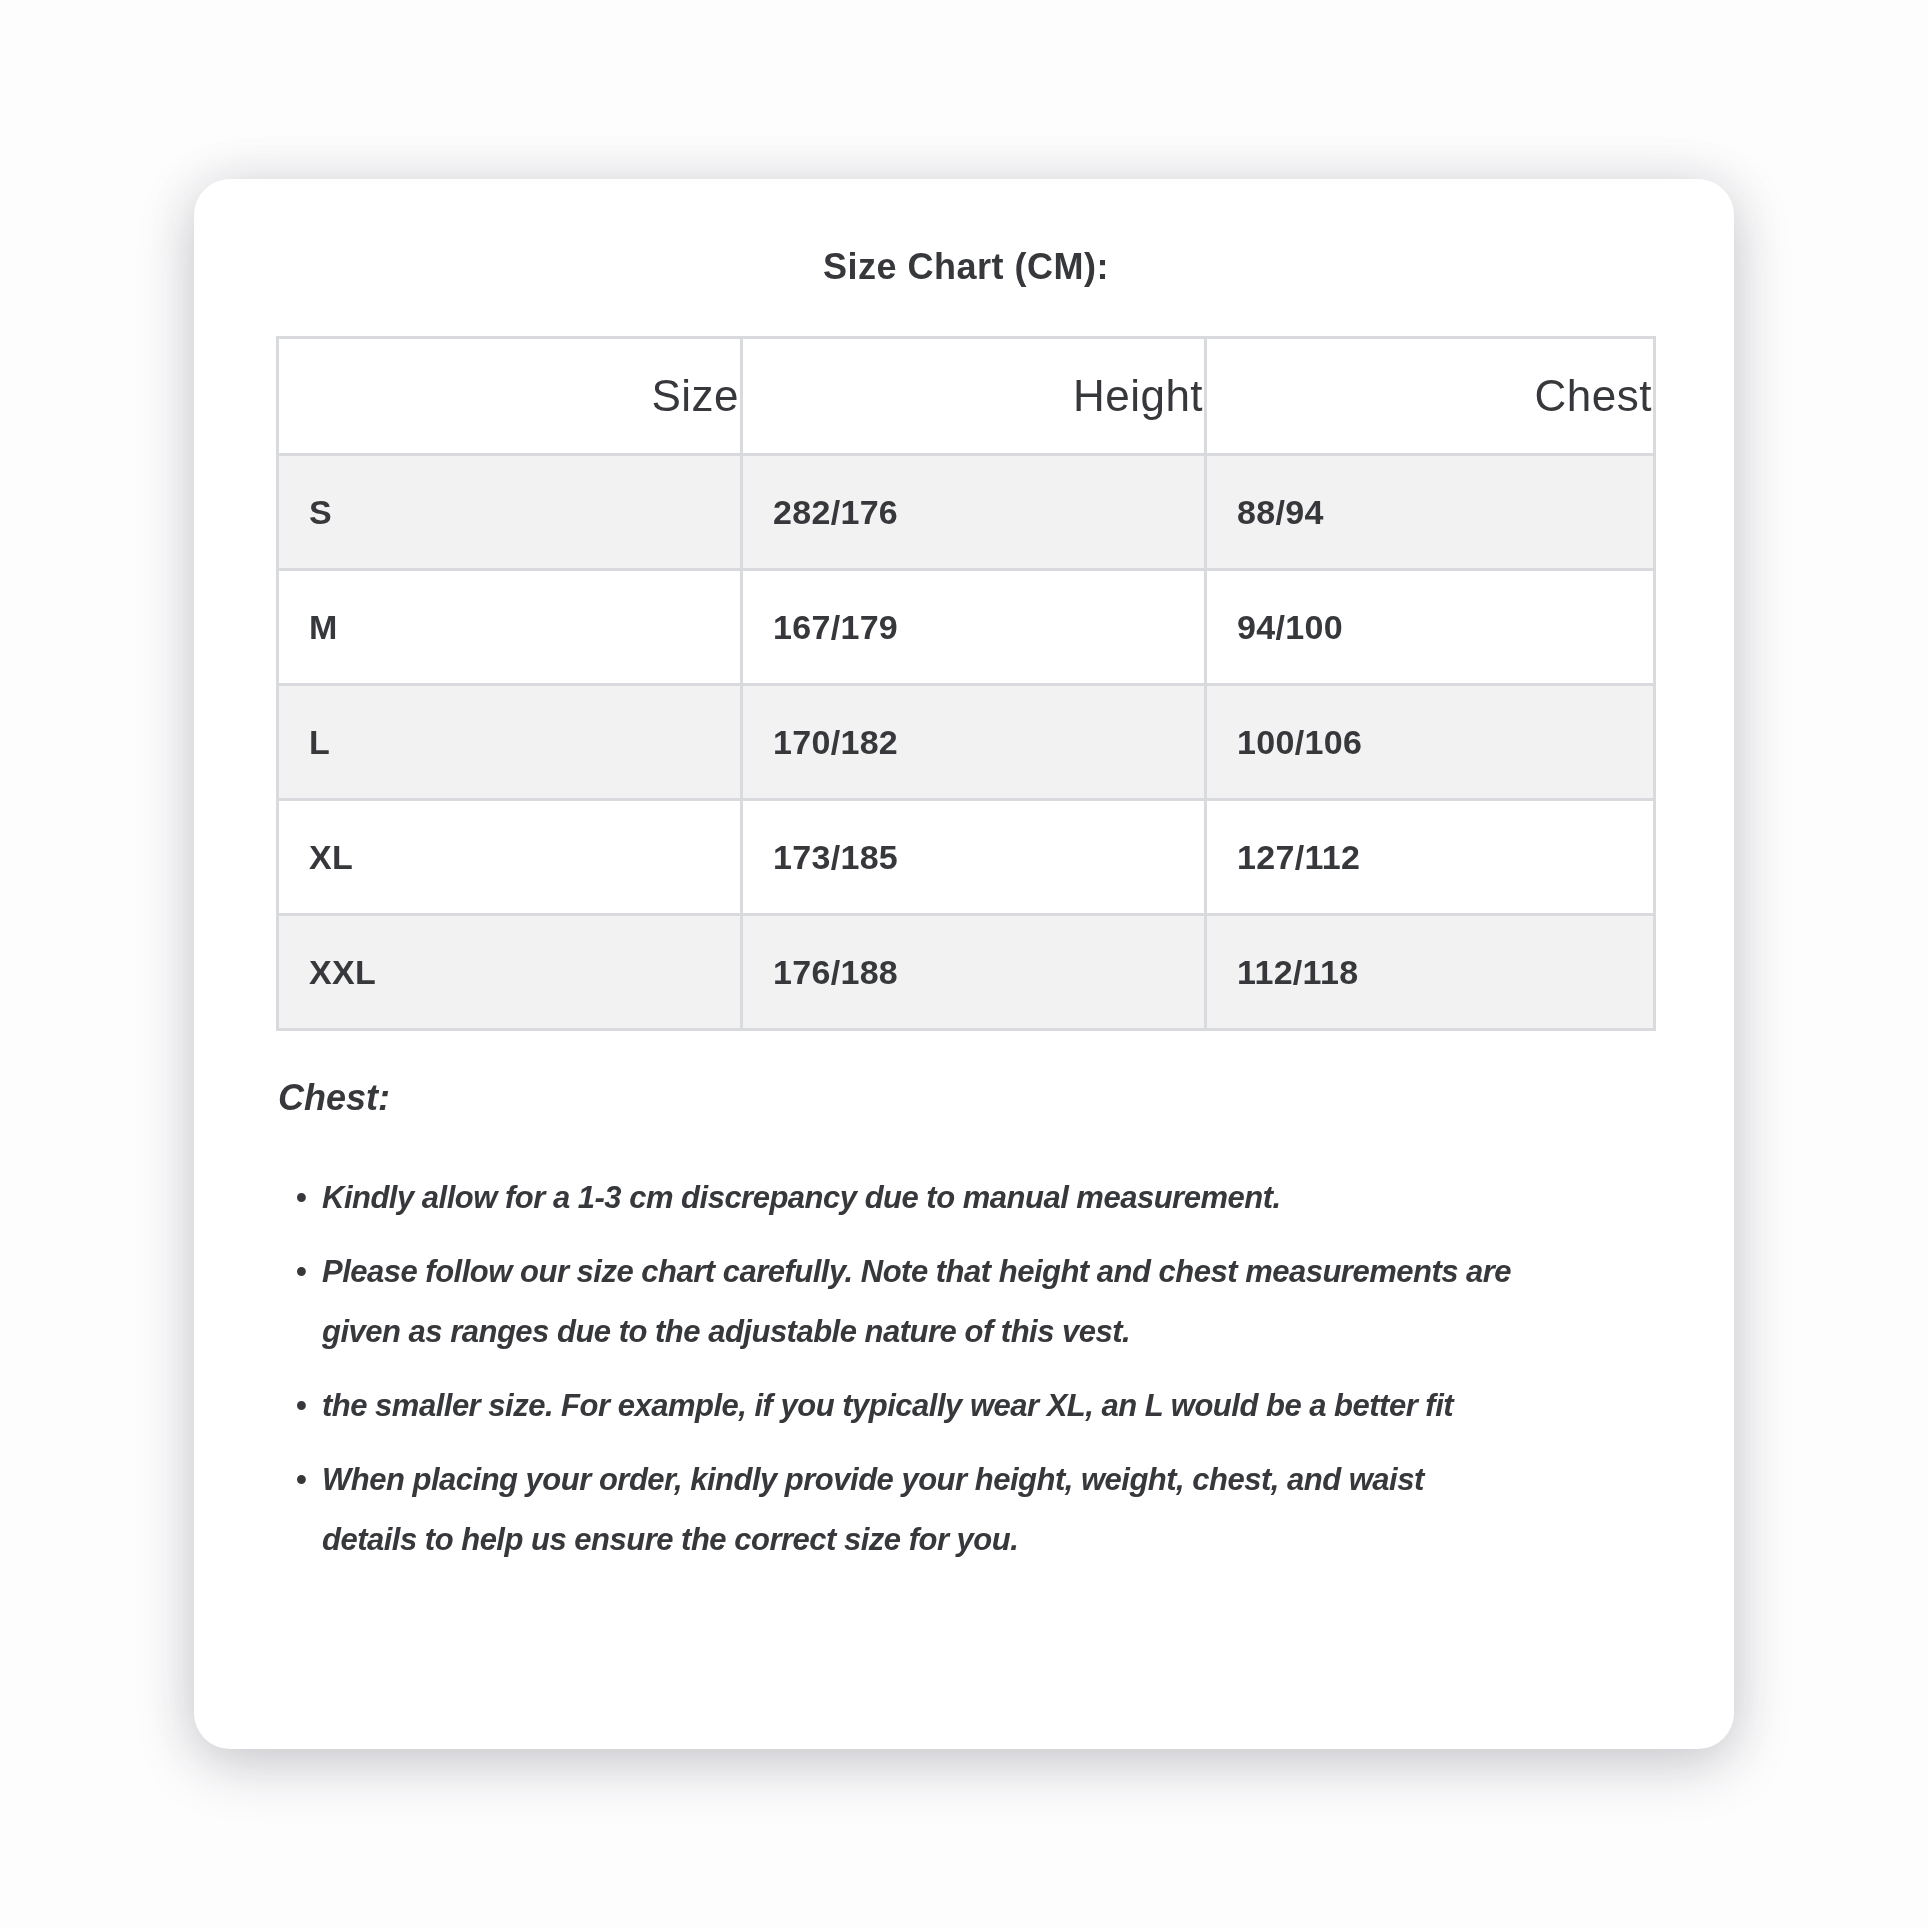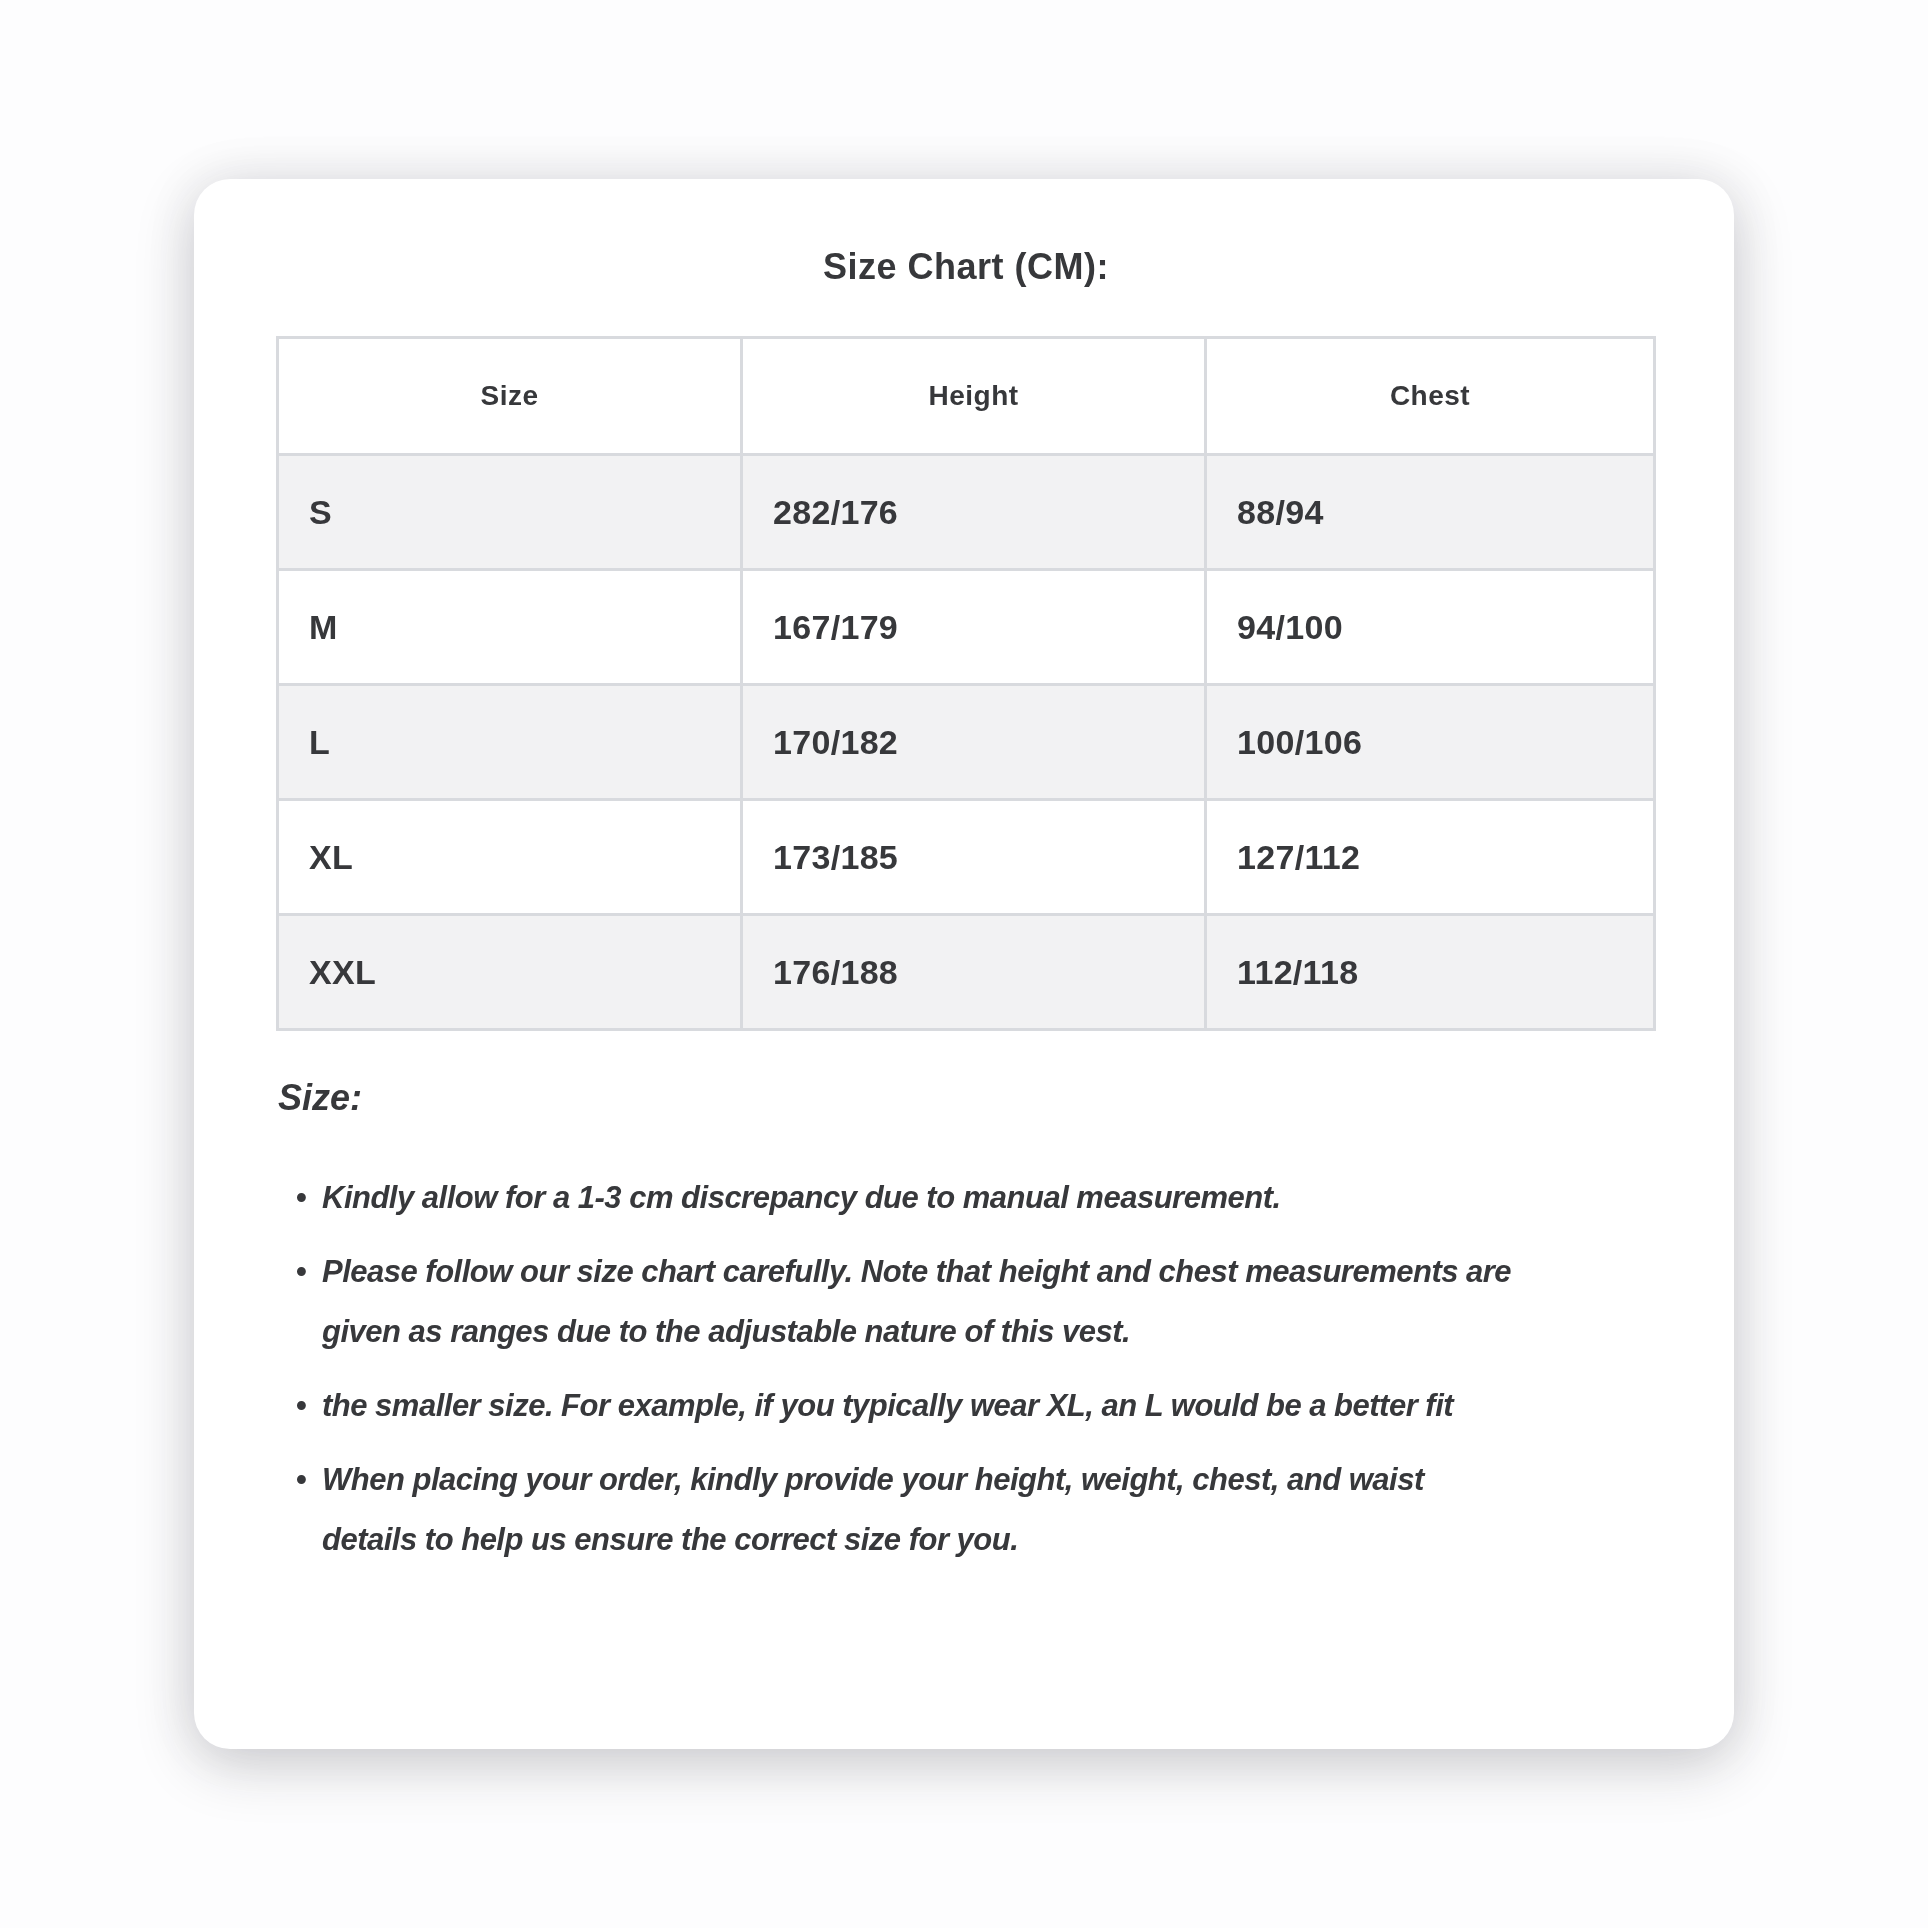--- a/index.html
+++ b/index.html
@@ -42,24 +42,24 @@
     border-collapse: collapse;
     table-layout: fixed;
   }
   table.size-table col.c1 { width: 33.7%; }
   table.size-table col.c2 { width: 33.7%; }
   table.size-table col.c3 { width: 32.6%; }
   table.size-table th {
     height: 117px;
     background: var(--header-bg);
     border: 3px solid var(--border);
-    font-size: 28px;
-    font-weight: bold;
+    font-size: 44px;
+    font-weight: normal;
     letter-spacing: 0.5px;
-    text-align: center;
+    text-align: right;
     vertical-align: middle;
   }
   table.size-table td {
     height: 115px;
     border: 3px solid var(--border);
     font-size: 34px;
     font-weight: bold;
     letter-spacing: 0.3px;
     text-align: left;
     vertical-align: middle;
@@ -139,21 +139,21 @@
             <td>127/112</td>
           </tr>
           <tr>
             <td>XXL</td>
             <td>176/188</td>
             <td>112/118</td>
           </tr>
         </tbody>
     </table>
 
-    <p class="note-label">Size:</p>
+    <p class="note-label">Chest:</p>
 
     <ul class="note-list" id="note-list">
         <li>
           <span class="bullet-marker">•</span>
           <div class="note-lines">
             <div class="note-line">Kindly allow for a 1-3 cm discrepancy due to manual measurement.</div>
           </div>
         </li>
         <li>
           <span class="bullet-marker">•</span>

